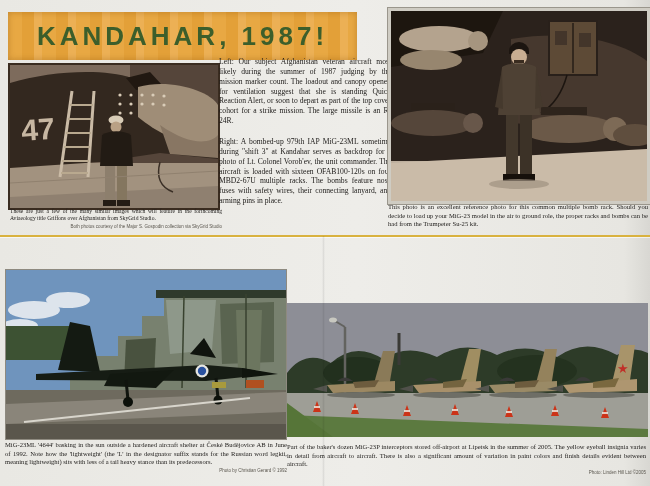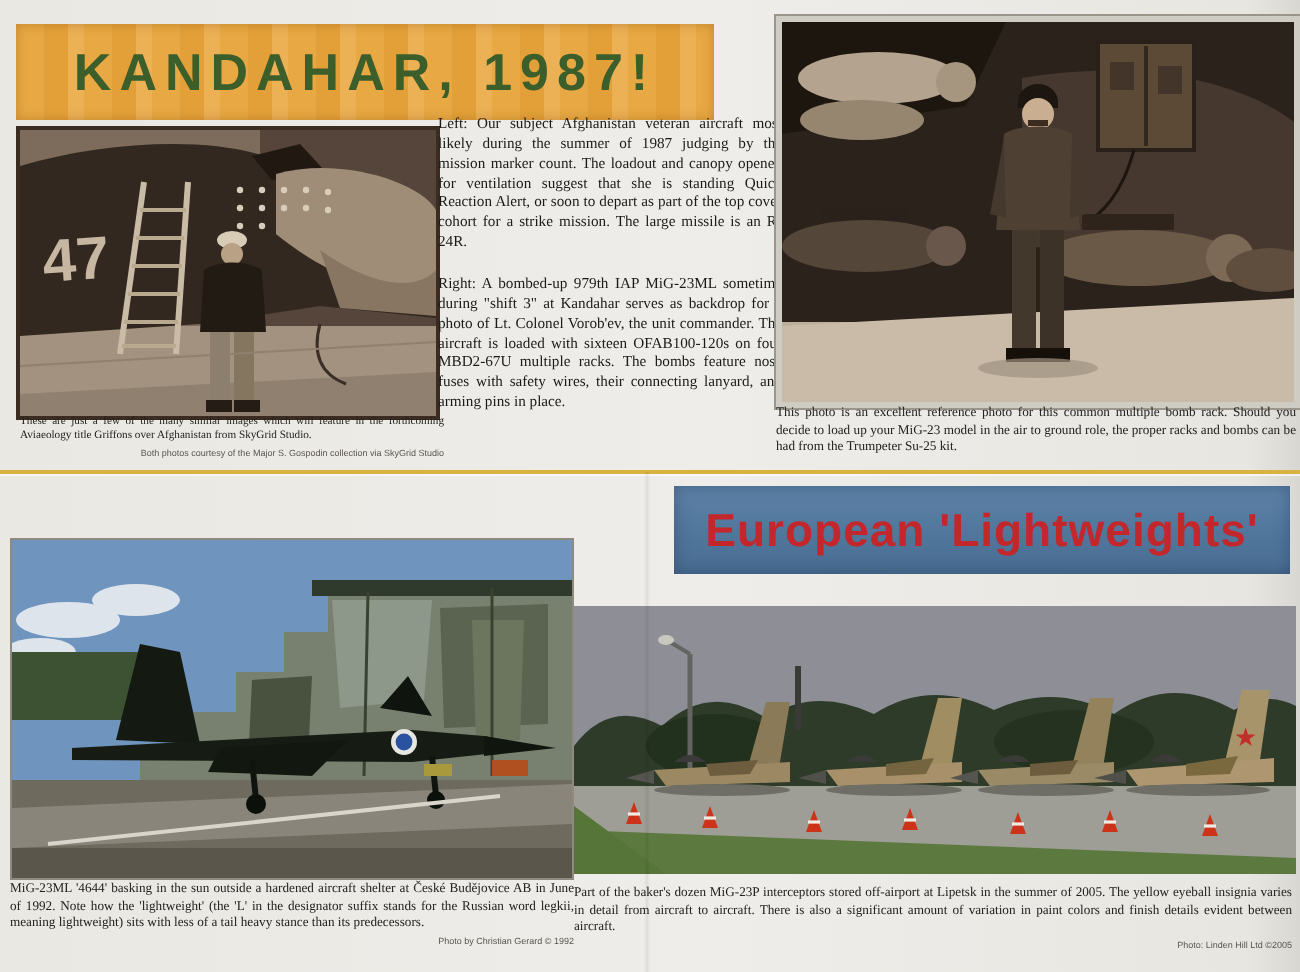--- a/index.html
+++ b/index.html
@@ -158,23 +158,20 @@
   <div class="caption cap-tl">
     <span>These are just a few of the many similar images which will feature in the forthcoming Aviaeology title Griffons over Afghanistan from SkyGrid Studio.</span>
     <span class="credit">Both photos courtesy of the Major S. Gospodin collection via SkyGrid Studio</span>
   </div>
   <div class="caption cap-tr">
     <span>This photo is an excellent reference photo for this common multiple bomb rack. Should you decide to load up your MiG-23 model in the air to ground role, the proper racks and bombs can be had from the Trumpeter Su-25 kit.</span>
   </div>
 
   <div class="divider"></div>
 
-  <div class="banner blue">
-    <span class="e-title">European 'Lightweights'</span>
-  </div>
 
   <figure class="photo bl">
     <svg viewBox="0 0 280 169" width="280" height="169">
       <rect width="280" height="169" fill="#6f94bd"></rect>
       <g fill="#e9edf2" opacity="0.9">
         <ellipse cx="28" cy="40" rx="26" ry="9"></ellipse>
           <ellipse cx="62" cy="30" rx="22" ry="8"></ellipse>
           <ellipse cx="14" cy="56" rx="18" ry="7"></ellipse>
       </g>
       <rect x="0" y="56" width="84" height="34" fill="#3d5233"></rect>

